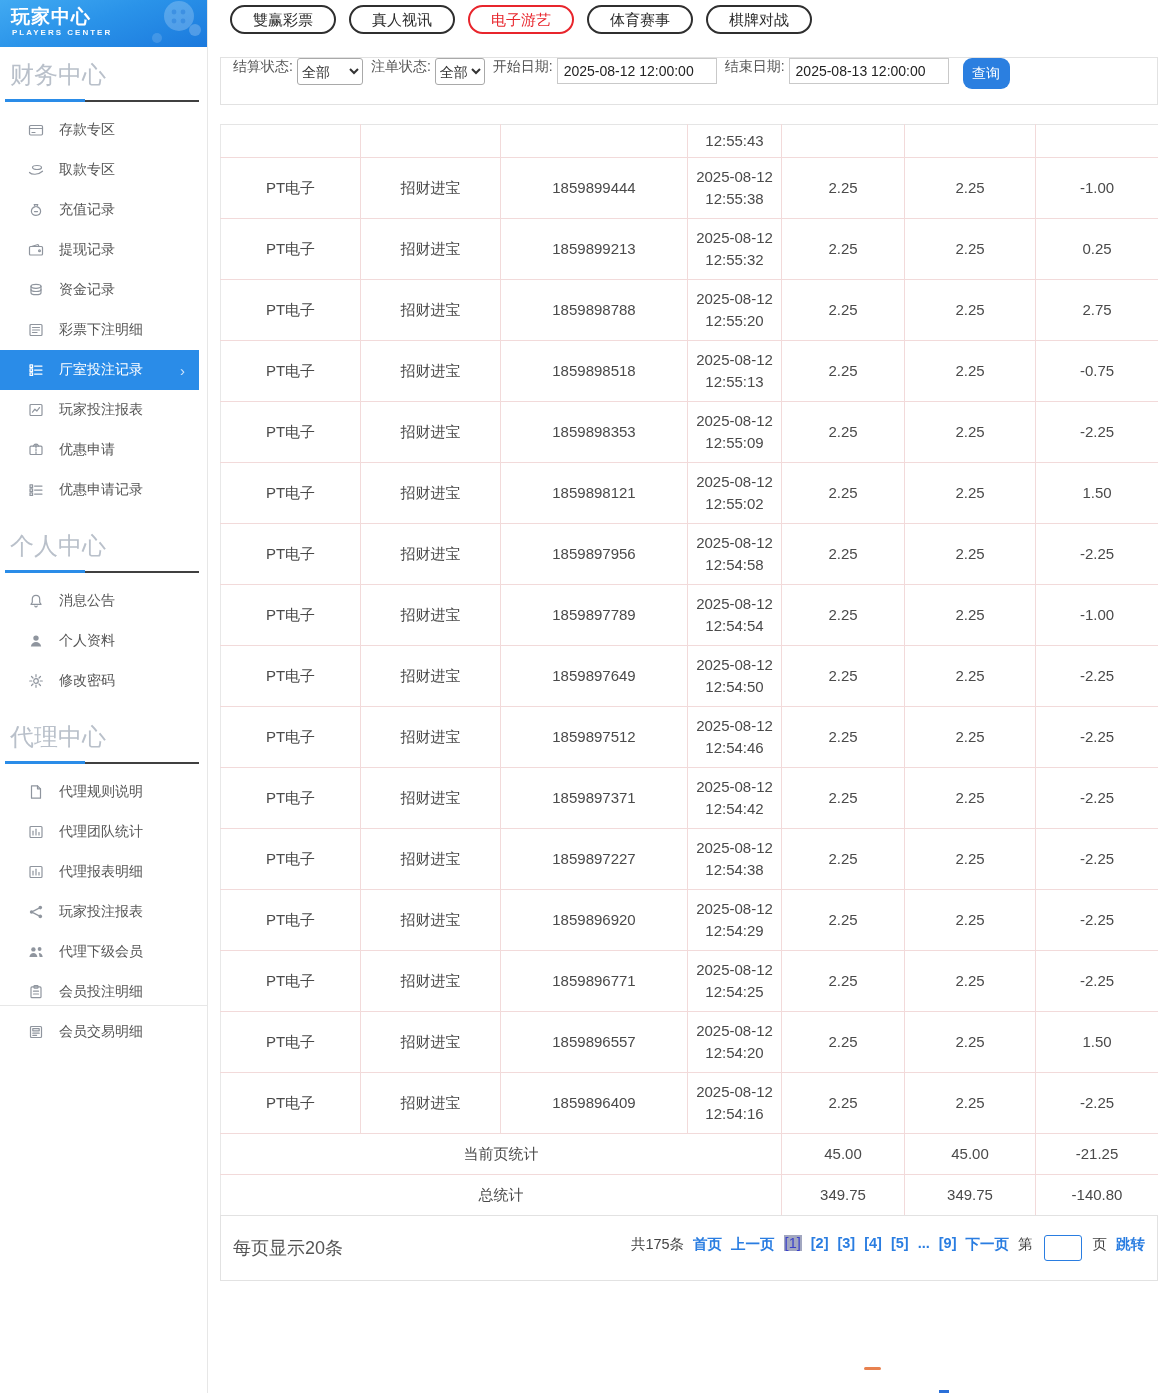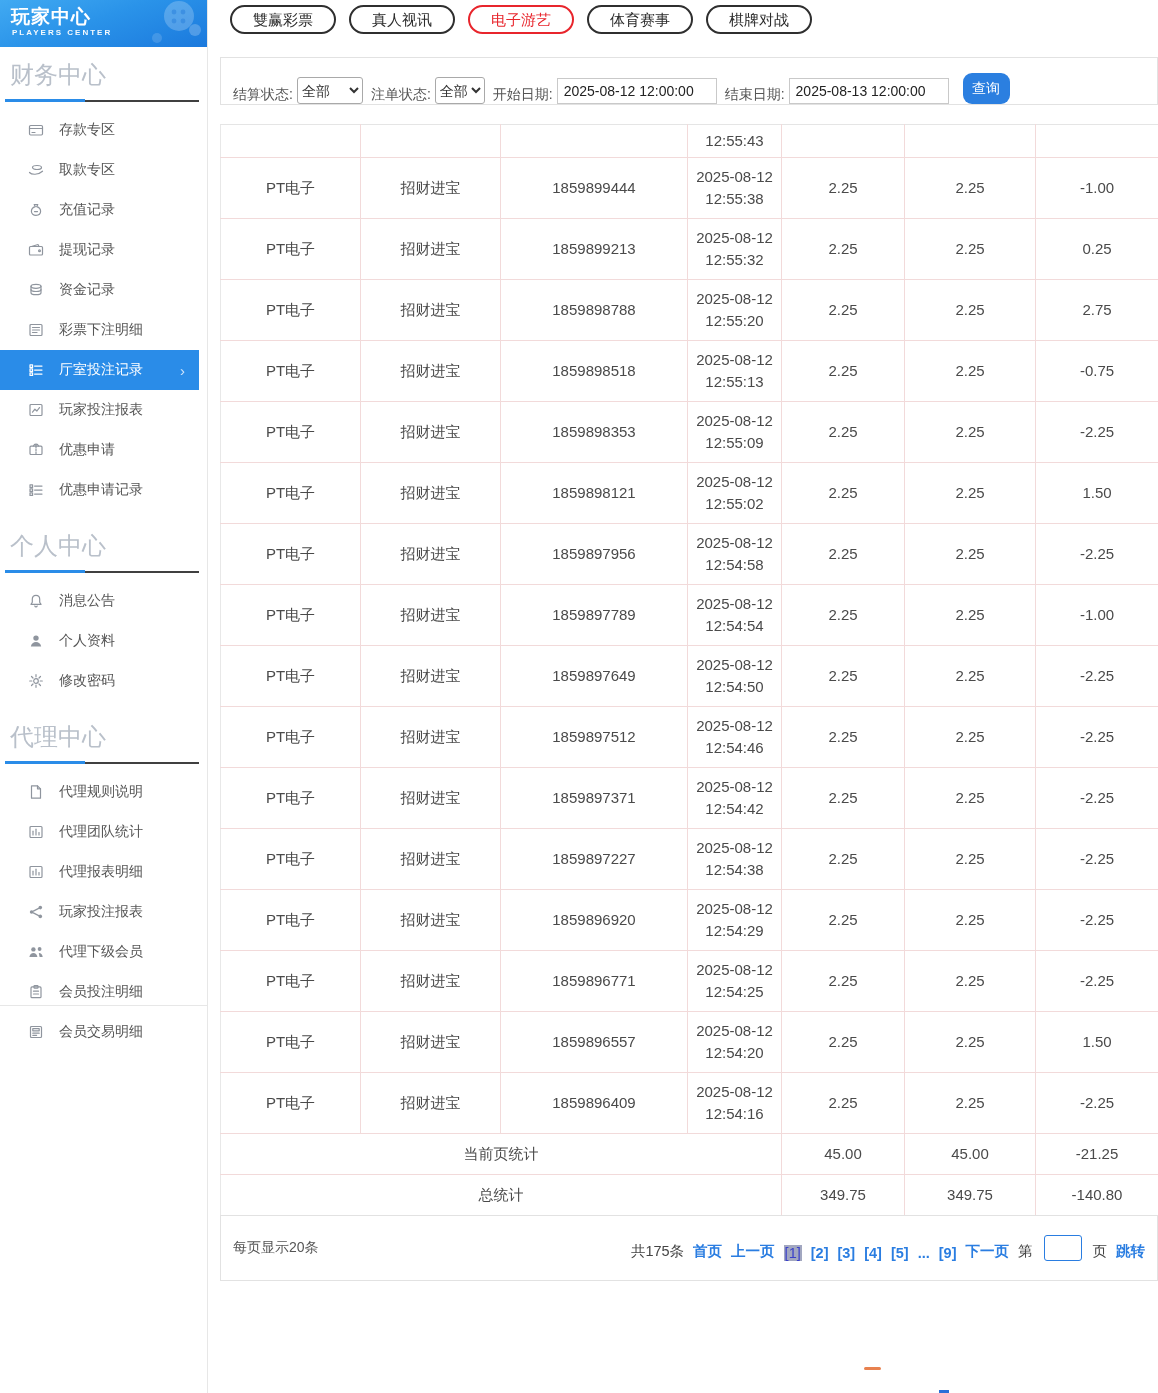--- a/index.html
+++ b/index.html
@@ -23,41 +23,41 @@
   .menu-item .icn svg .f{fill:currentColor;stroke:none;}
   .menu-item.active{background:#2a8ce8;color:#fff;margin-right:8px;}
   .menu-item.active .icn{color:#fff;}
   .chev{margin-left:auto;margin-right:14px;color:#cfe4fb;font-size:15px;}
   .side-bottom-line{position:absolute;left:0;top:1005px;width:207px;height:1px;background:#e7e7e7;}
   
   .tabs{position:absolute;left:230px;top:5px;display:flex;gap:13px;justify-content:space-between;}
   .tab{height:25px;line-height:25px;padding:0 21px;border:2px solid #2f2f2f;border-radius:16px;font-size:15px;color:#2b2b2b;background:#fff;cursor:pointer;white-space:nowrap;}
   .tab.active{border-color:#e8252c;color:#e8252c;}
   
-  .filter{position:absolute;left:220px;top:57px;width:938px;height:48px;border:1px solid #e2e2e2;box-sizing:border-box;display:flex;align-items:flex-end;padding-left:12px;background:#fff;}
+  .filter{position:absolute;left:220px;top:57px;width:938px;height:48px;border:1px solid #e2e2e2;box-sizing:border-box;display:flex;align-items:flex-start;padding-left:12px;background:#fff;}
   .flabel{font-size:14px;color:#555;margin:0 4px 0 8px;white-space:nowrap;}
   .flabel.first{margin-left:0;}
   .filter select{height:27px;border:1px solid #a9a9a9;border-radius:3px;background:#fff;color:#333;font-size:14px;font-family:inherit;}
   .sel-wide{width:66px;}
   .sel-narrow{width:50px;}
   .date-input{width:146px;height:24px;border:1px solid #c9c9c9;font-size:14px;color:#222;padding:0 6px;font-family:inherit;}
   .query-btn{margin-left:14px;width:47px;height:31px;background:#2b7fe0;color:#fff;border:none;border-radius:9px;font-size:14px;cursor:pointer;font-family:inherit;}
   
   .table-wrap{position:absolute;left:220px;top:124px;width:938px;}
   table{border-collapse:collapse;table-layout:fixed;width:938px;}
   td{border:1px solid #f2dada;text-align:center;font-size:15px;color:#4a4a4a;line-height:1.45;padding:0;white-space:pre-line;overflow:hidden;}
   tr.partial td{height:32px;border-top:1px solid #e5e5e5;}
   tr.data td{height:60px;}
   tr.sum td{height:40px;}
   td:first-child{border-left:1px solid #e8e8e8;}
   tr:last-child td{border-bottom:1px solid #e0e0e0;}
   
   .pagination{position:absolute;left:220px;top:1215px;width:938px;height:66px;border:1px solid #e2e2e2;box-sizing:border-box;display:flex;align-items:center;justify-content:space-between;padding:0 12px;background:#fff;}
-  .pg-left{font-size:14px;color:#555;}
-  .pg-right{display:flex;align-items:flex-end;gap:9px;font-size:14.5px;color:#444;}
+  .pg-left{font-size:18px;color:#555;}
+  .pg-right{display:flex;align-items:flex-start;gap:9px;font-size:14.5px;color:#444;}
   .pg-link{color:#2a7de1;text-decoration:none;cursor:pointer;white-space:nowrap;font-weight:bold;}
   .pg-current{background:#a2a7c0;color:#3a41c9;padding:0 1px;white-space:nowrap;cursor:default;}
   .jump-input{width:32px;height:22px;border:1px solid #2a7de1;border-radius:3px;margin:0 2px;}
   
   .artifact-orange{position:absolute;left:864px;top:1367px;width:17px;height:3px;background:#e8814f;border-radius:2px;}
   .artifact-blue{position:absolute;left:939px;top:1390px;width:10px;height:3px;background:#2a6fd8;}
 </style>
 </head>
 <body>
 

